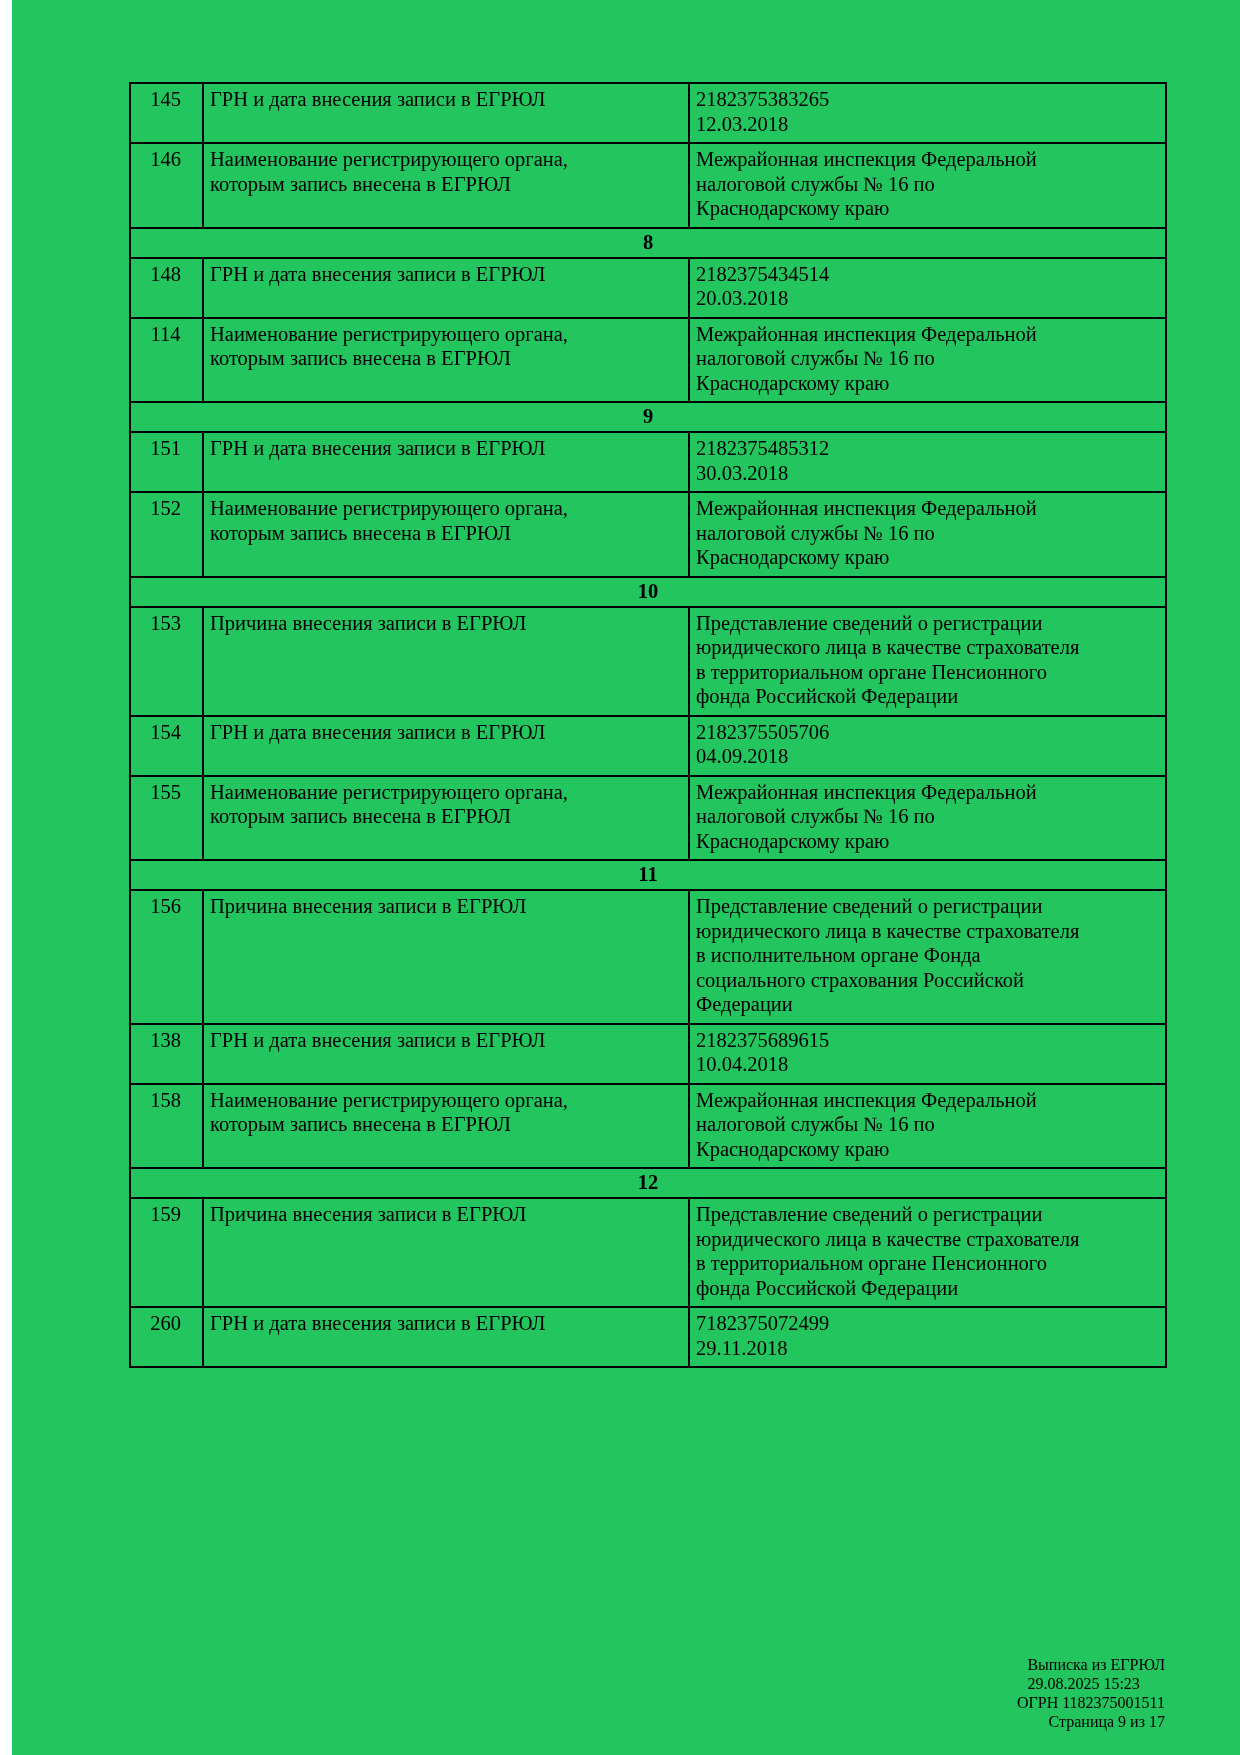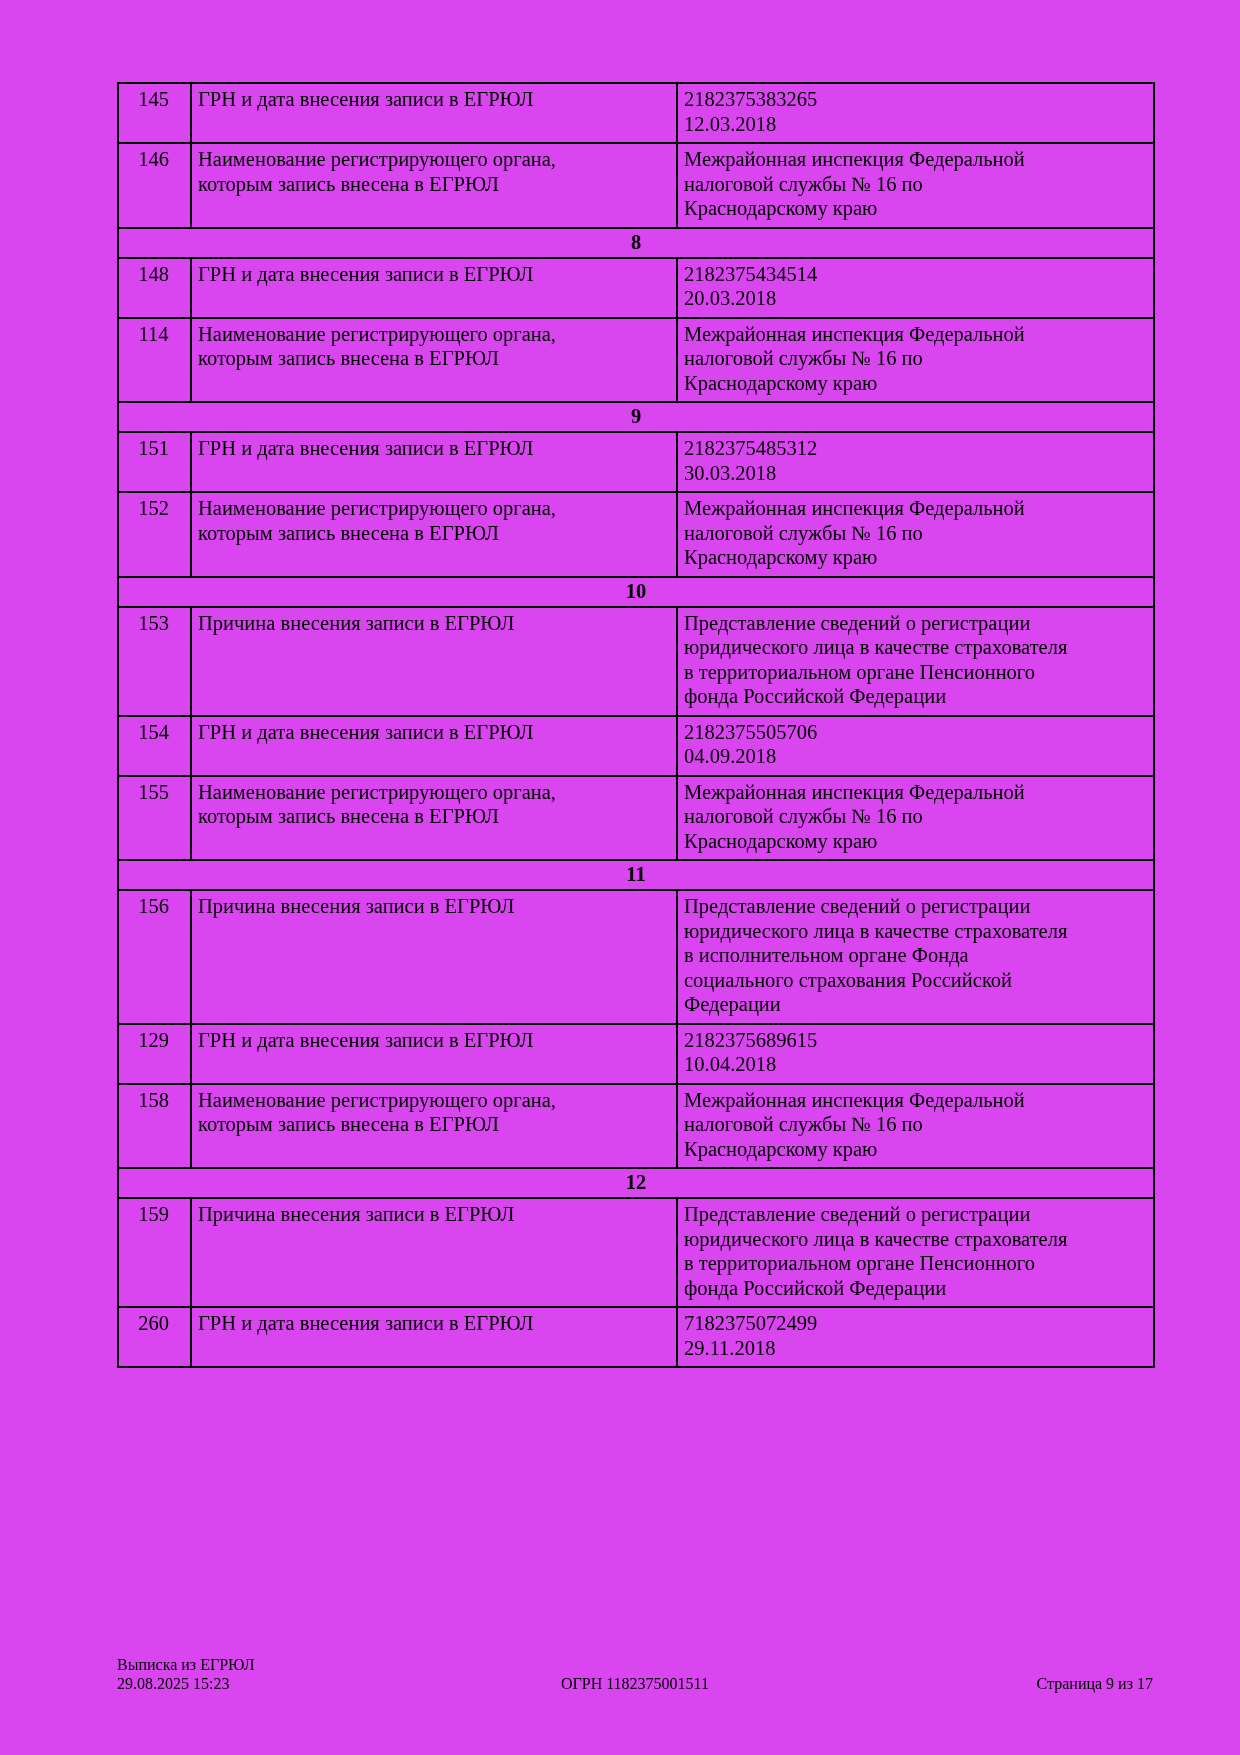--- a/index.html
+++ b/index.html
@@ -10,21 +10,22 @@
   body {
     width: 1240px;
     height: 1755px;
     position: relative;
     font-family: "Liberation Serif", serif;
     color: #000000;
   }
   .page {
     position: absolute;
     inset: 0;
-    background: #d946ef;
+    background: #22c55e;
+    margin-left: 12px;
   }
   table.egrul {
     position: absolute;
     left: 117px;
     top: 82px;
     width: 1036px;
     border-collapse: collapse;
     table-layout: fixed;
   }
   table.egrul td {
@@ -49,20 +50,21 @@
   }
   .footer {
     position: absolute;
     left: 117px;
     top: 1655px;
     width: 1036px;
     display: flex;
     align-items: flex-end;
     font-size: 16px;
     line-height: 19px;
+    flex-direction: column;
   }
   .footer .f-left  { flex: 1; text-align: left; }
   .footer .f-center{ flex: 1; text-align: center; }
   .footer .f-right { flex: 1; text-align: right; font-size: 16px; }
 </style>
 </head>
 <body>
 
 <div class="page">
 
@@ -152,21 +154,21 @@
         <tr>
           <td class="cell-num">156</td>
           <td>Причина внесения записи в ЕГРЮЛ</td>
           <td>Представление сведений о регистрации
 юридического лица в качестве страхователя
 в исполнительном органе Фонда
 социального страхования Российской
 Федерации</td>
         </tr>
         <tr>
-          <td class="cell-num">129</td>
+          <td class="cell-num">138</td>
           <td>ГРН и дата внесения записи в ЕГРЮЛ</td>
           <td>2182375689615
 10.04.2018</td>
         </tr>
         <tr>
           <td class="cell-num">158</td>
           <td>Наименование регистрирующего органа,
 которым запись внесена в ЕГРЮЛ</td>
           <td>Межрайонная инспекция Федеральной
 налоговой службы № 16 по

